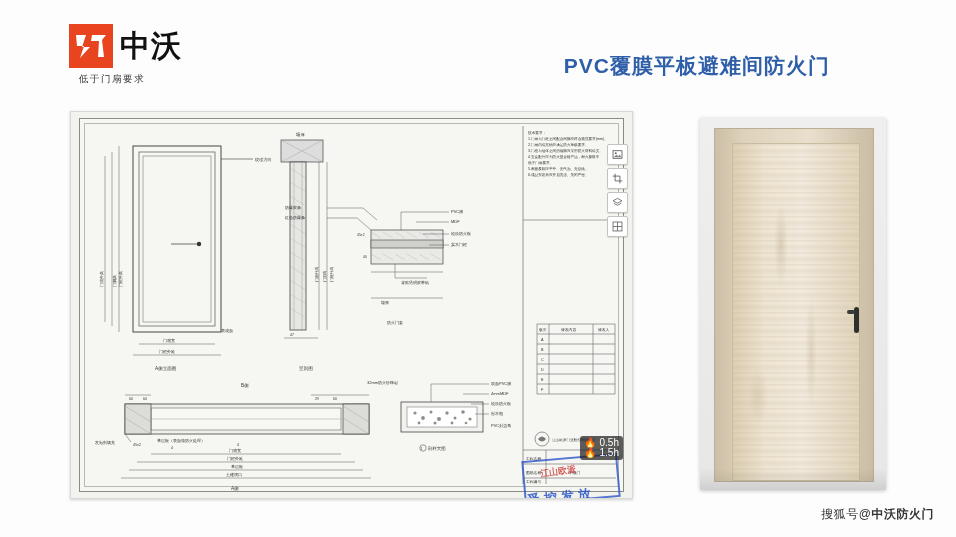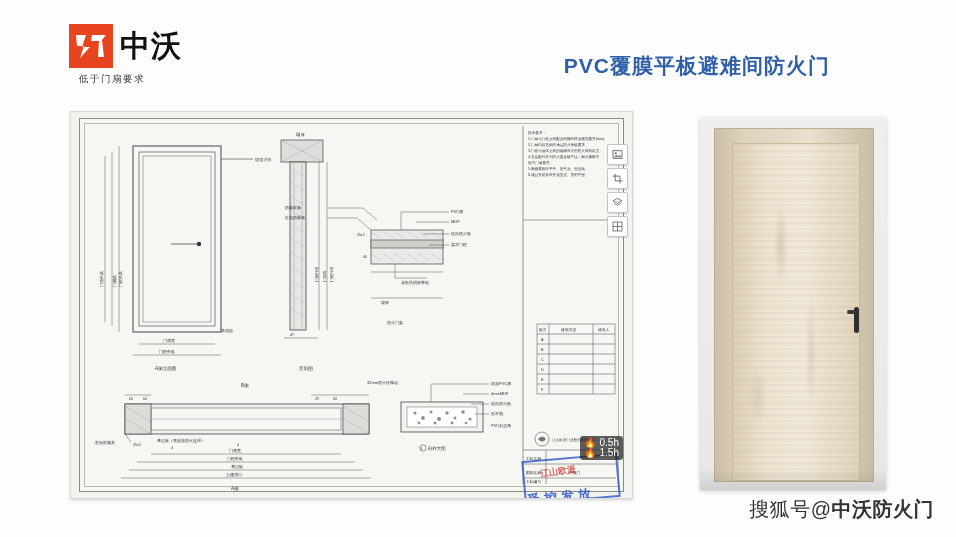--- a/index.html
+++ b/index.html
@@ -175,21 +175,21 @@
   .door-shadow {
     position: absolute;
     left: 0; bottom: 0; width: 100%; height: 22px;
     background: linear-gradient(180deg, rgba(0,0,0,0) 0%, rgba(0,0,0,0.10) 100%);
   }
   
   .footer {
     position: absolute;
     right: 22px;
     bottom: 14px;
-    font-size: 20px;
+    font-size: 12px;
     color: #333;
     letter-spacing: 0.5px;
   }
   .footer b { font-weight: bold; }
   
   .stamp {
     position: absolute;
     color: #2a55c8;
     font-weight: bold;
     opacity: .85;

